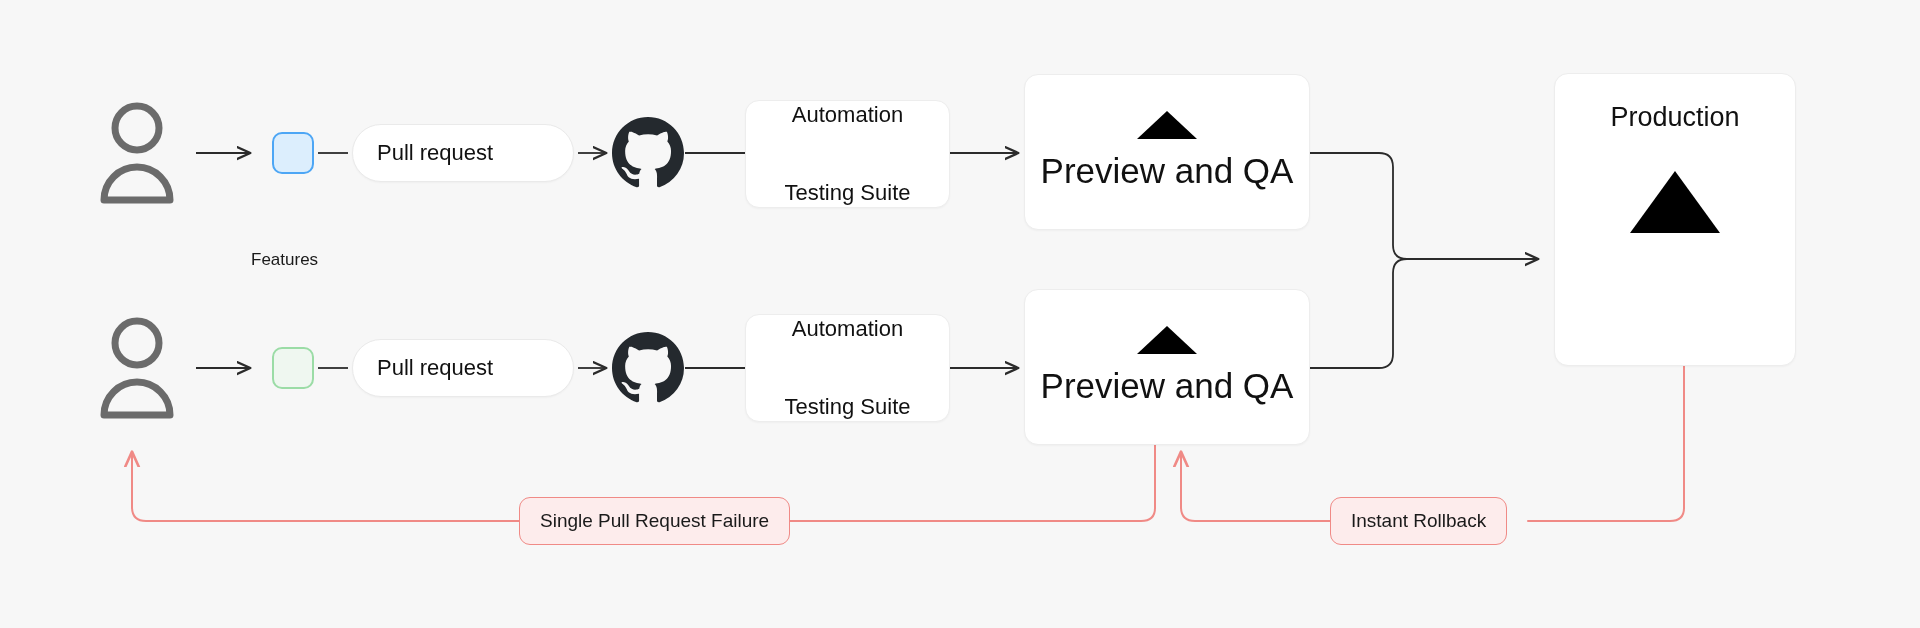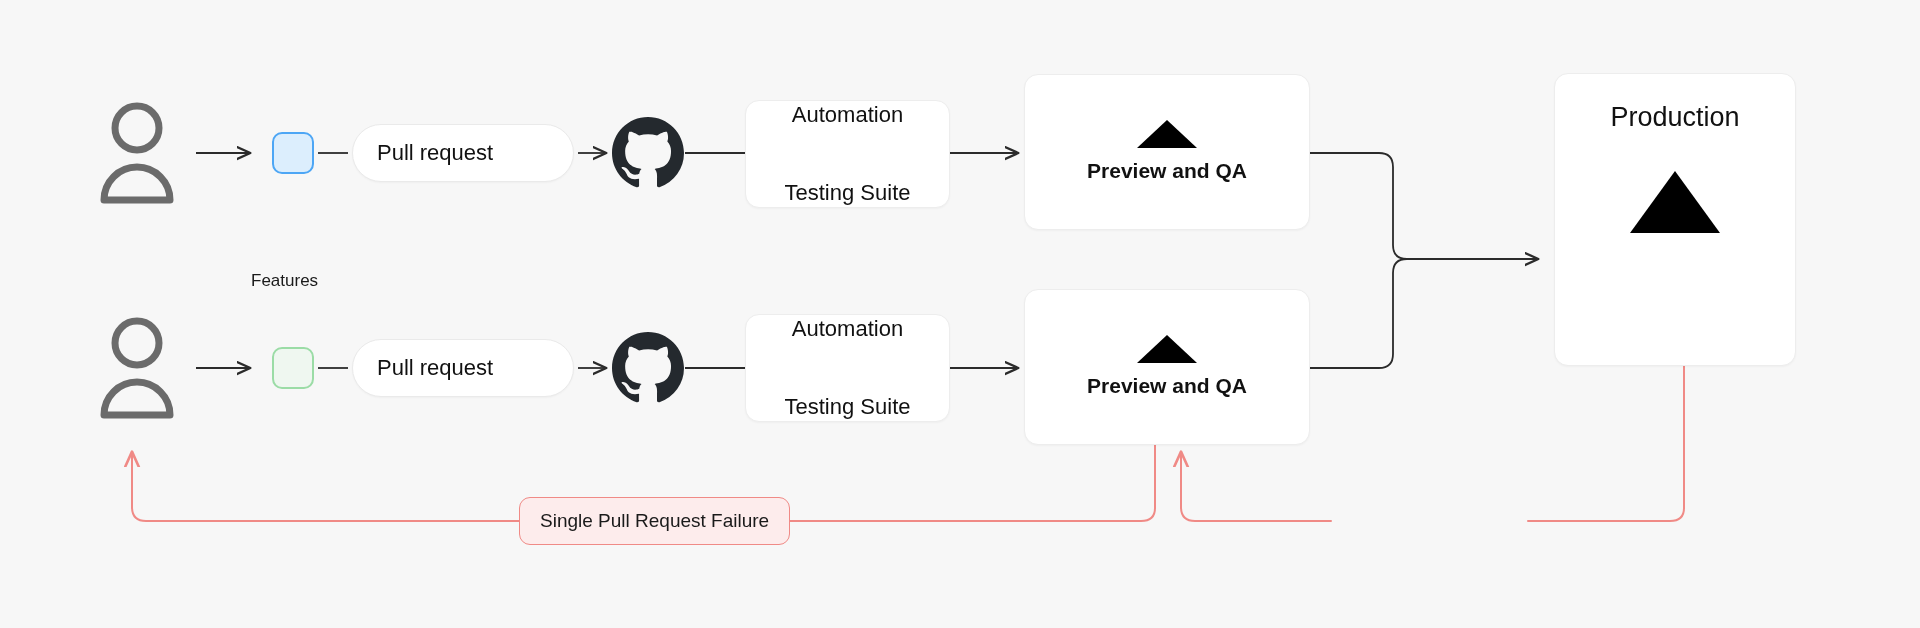--- a/index.html
+++ b/index.html
@@ -92,22 +92,21 @@
     text-align: center;
     white-space: nowrap;
   }
 
   .card.stage {
     align-items: center;
     justify-content: center;
     gap: 10px;
   }
   .card.stage .line {
-    font-size: 21px;
-    font-weight: bold;
+    font-size: 35px;
   }
 
   .card.prod {
     justify-content: flex-start;
     padding-top: 26px;
     gap: 36px;
   }
   .card.prod .line {
     font-size: 27px;
   }
@@ -123,21 +122,20 @@
     border-left-width: 45px;
     border-right-width: 45px;
     border-bottom-width: 62px;
   }
 
   
   .caption {
     font-size: 17px;
     color: #1A1A1A;
     white-space: nowrap;
-    margin-top: 21px;
   }
 
   
   .redpill {
     height: 48px;
     border-radius: 11px;
     background: #FDECEC;
     border: 1.6px solid #F08A86;
     display: flex;
     align-items: center;
@@ -289,14 +287,17 @@
 
   <div class="node card prod" style="left:1554px; top:73px; width:242px; height:293px;">
     <div class="line">Production</div>
     <div class="tri big"></div>
   </div>
 
   <div class="node redpill" style="left: 519px; top: 497px; width: auto;">
     <span>Single Pull Request Failure</span>
   </div>
 
+  <div class="node redpill" style="left: 1330px; top: 497px; width: auto;">
+    <span>Instant Rollback</span>
+  </div>
 
 </div>
 
 </body></html>

